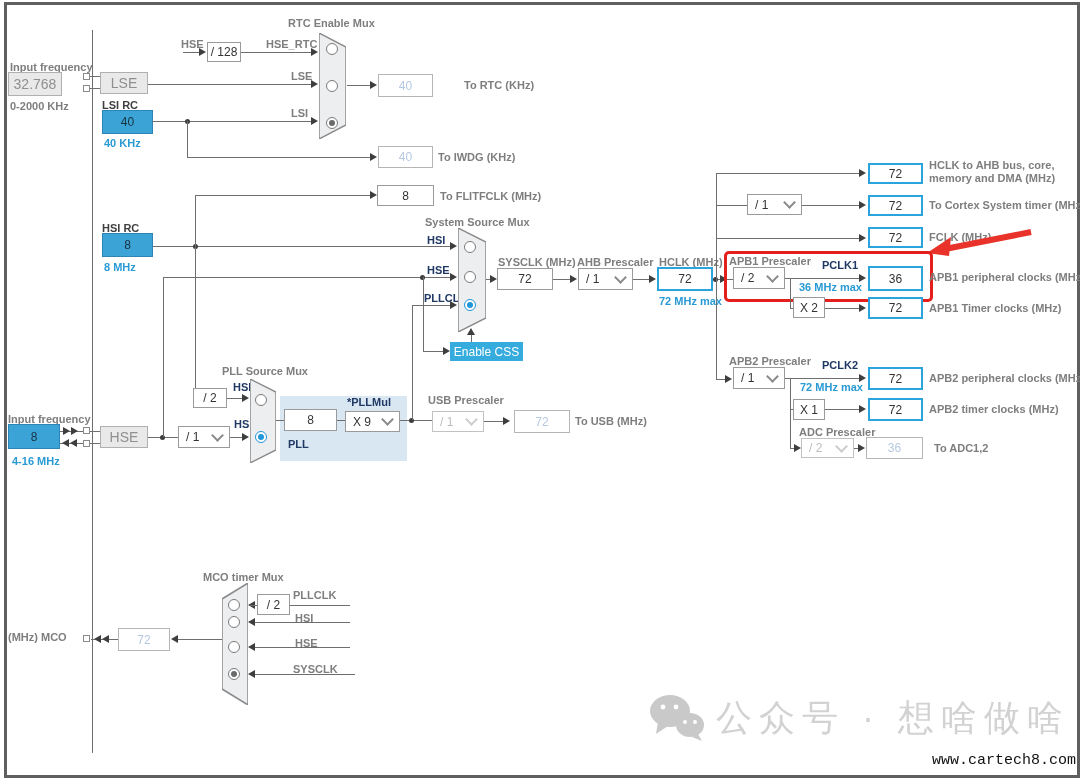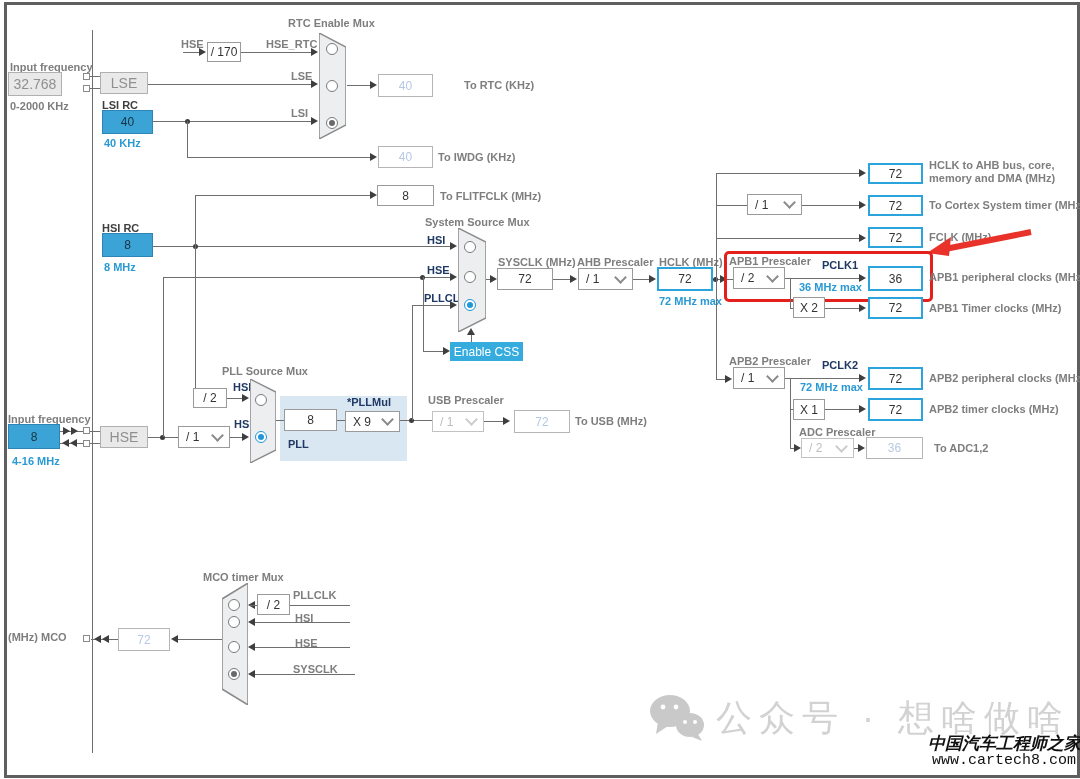--- a/index.html
+++ b/index.html
@@ -66,21 +66,21 @@
   <div class="vbox fillb" style="left:102px;top:110px;width:51px;height:24px">
       <span>40</span>
     </div>
   <div class="blu" style="left:104px;top:137px">40 KHz</div>
 
   <div class="lbl" style="left:288px;top:17px">RTC Enable Mux</div>
   <div class="lbl" style="left:181px;top:38px">HSE</div>
   <div class="w" style="left:183px;top:52px;width:16px;height:1px"></div>
   <div class="ar" style="left:199px;top:48px"></div>
   <div class="vbox" style="left:207px;top:42px;width:34px;height:20px">
-      <span>/ 170</span>
+      <span>/ 128</span>
     </div>
   <div class="w" style="left:241px;top:52px;width:70px;height:1px"></div>
   <div class="ar" style="left:311px;top:48px"></div>
   <div class="lbl" style="left:266px;top:38px">HSE_RTC</div>
   <div class="w" style="left:148px;top:84px;width:163px;height:1px"></div>
   <div class="ar" style="left:311px;top:80px"></div>
   <div class="lbl" style="left:291px;top:70px">LSE</div>
   <div class="w" style="left:152px;top:121px;width:159px;height:1px"></div>
   <div class="ar" style="left:311px;top:117px"></div>
   <div class="lbl" style="left:291px;top:107px">LSI</div>
@@ -373,15 +373,14 @@
     <ellipse cx="22" cy="17" rx="20" ry="16" fill="#c9c9c9"></ellipse>
     <polygon points="10,28 8,40 20,32" fill="#c9c9c9"></polygon>
     <circle cx="15" cy="13" r="2.4" fill="#fff"></circle>
       <circle cx="28" cy="13" r="2.4" fill="#fff"></circle>
     <ellipse cx="42" cy="31" rx="14" ry="12" fill="#c9c9c9"></ellipse>
     <polygon points="50,40 54,47 44,43" fill="#c9c9c9"></polygon>
     <circle cx="37" cy="28" r="2" fill="#fff"></circle>
       <circle cx="47" cy="28" r="2" fill="#fff"></circle>
   </svg>
   <div class="wm1" style="left:716px;top:694px">公众号 · 想啥做啥</div>
-  <div class="wm2" style="left:928px;top:732px">中国汽车工程师之家</div>
   <div class="wm3" style="left:932px;top:752px">www.cartech8.com</div>
 </div>
 
 </body></html>

